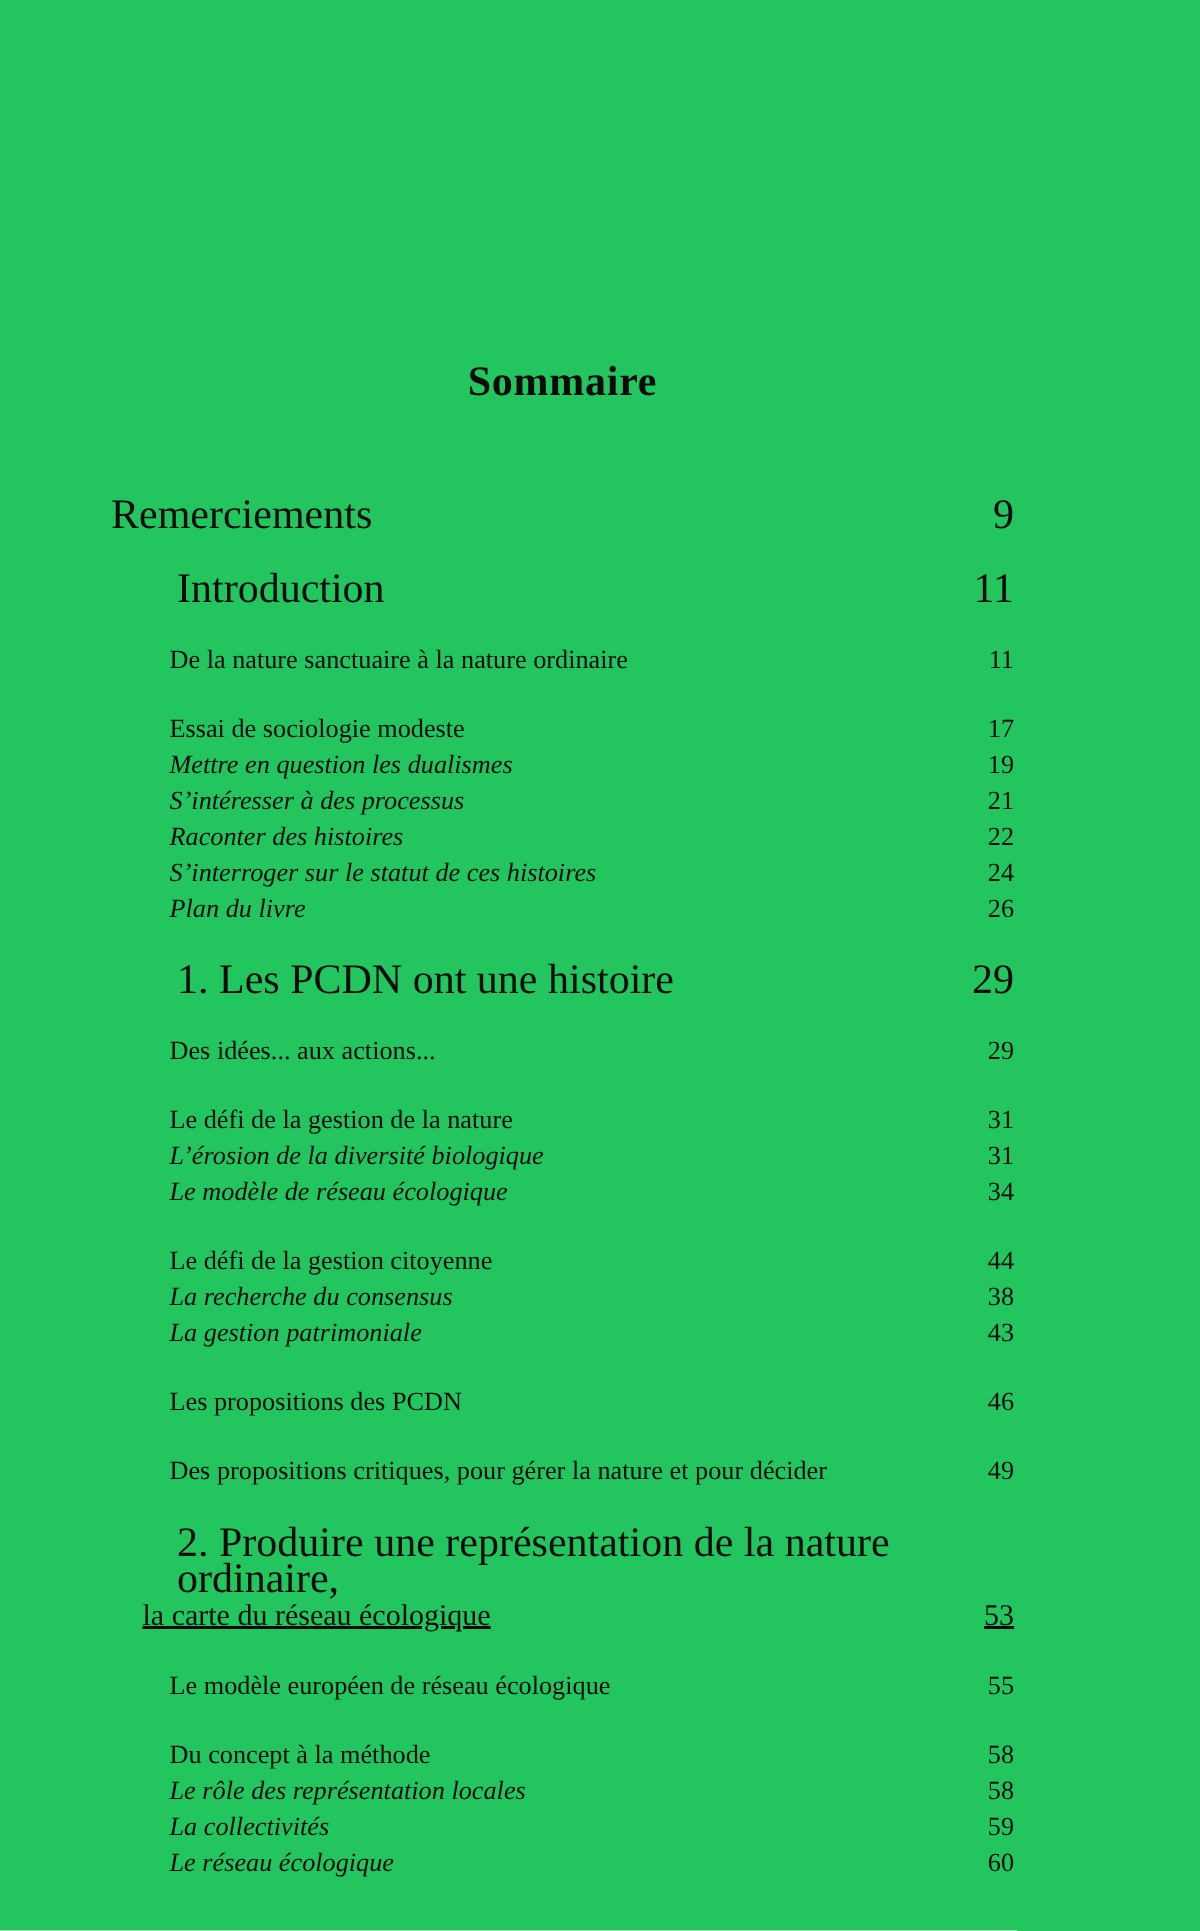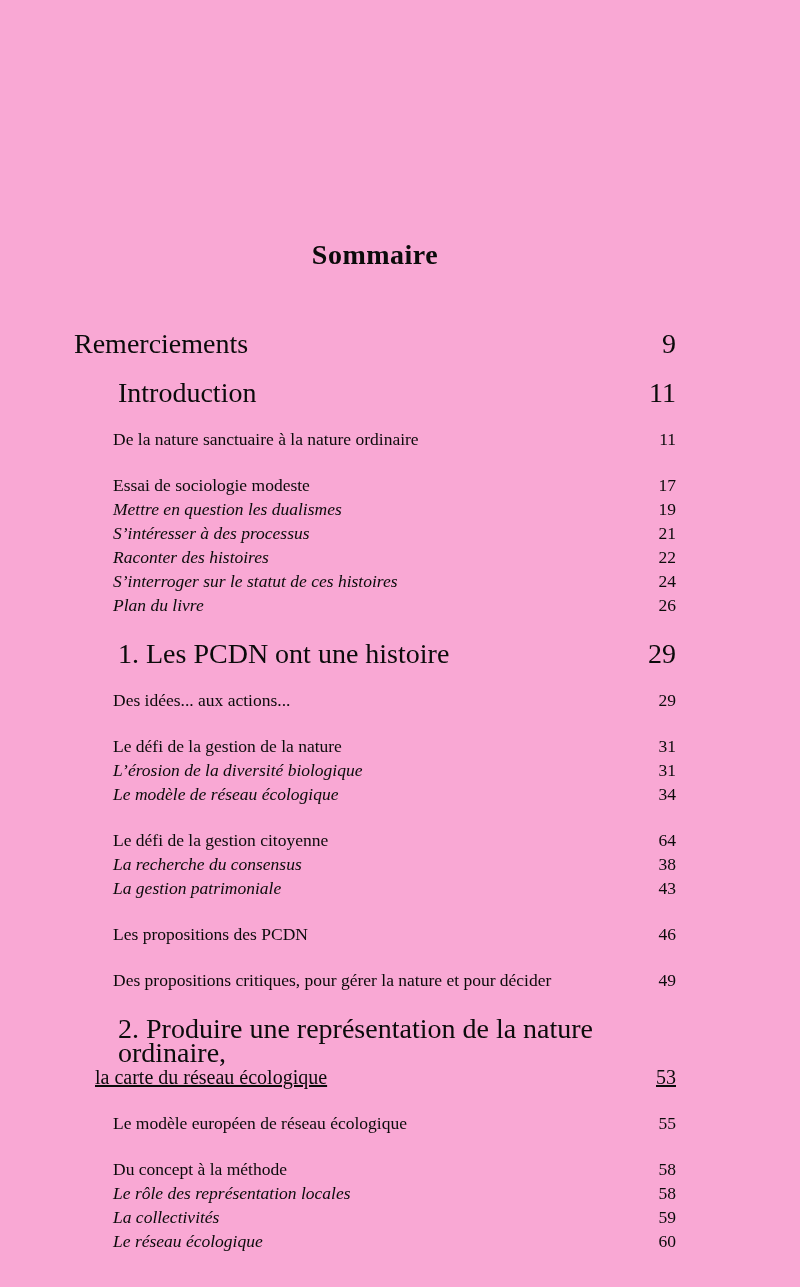--- a/index.html
+++ b/index.html
@@ -4,21 +4,21 @@
 <style>
   html, body {
     margin: 0;
     padding: 0;
     background: #ffffff;
   }
   .page {
     position: relative;
     width: 800px;
     height: 1287px;
-    background: #f9a8d4;
+    background: #22c55e;
     font-family: "Liberation Serif", serif;
     color: #0b0b0b;
     overflow: hidden;
   }
   .content {
     margin-left: 74px;
     width: 602px;
     padding-top: 238px;
     box-sizing: border-box;
   }
@@ -124,21 +124,21 @@
         <div class="row level1 gap-none italic">
           <span class="label">L’érosion de la diversité biologique</span>
           <span class="page-num">31</span>
         </div>
         <div class="row level1 gap-none italic">
           <span class="label">Le modèle de réseau écologique</span>
           <span class="page-num">34</span>
         </div>
         <div class="row level1 gap-medium">
           <span class="label">Le défi de la gestion citoyenne</span>
-          <span class="page-num">64</span>
+          <span class="page-num">44</span>
         </div>
         <div class="row level1 gap-none italic">
           <span class="label">La recherche du consensus</span>
           <span class="page-num">38</span>
         </div>
         <div class="row level1 gap-none italic">
           <span class="label">La gestion patrimoniale</span>
           <span class="page-num">43</span>
         </div>
         <div class="row level1 gap-medium">

